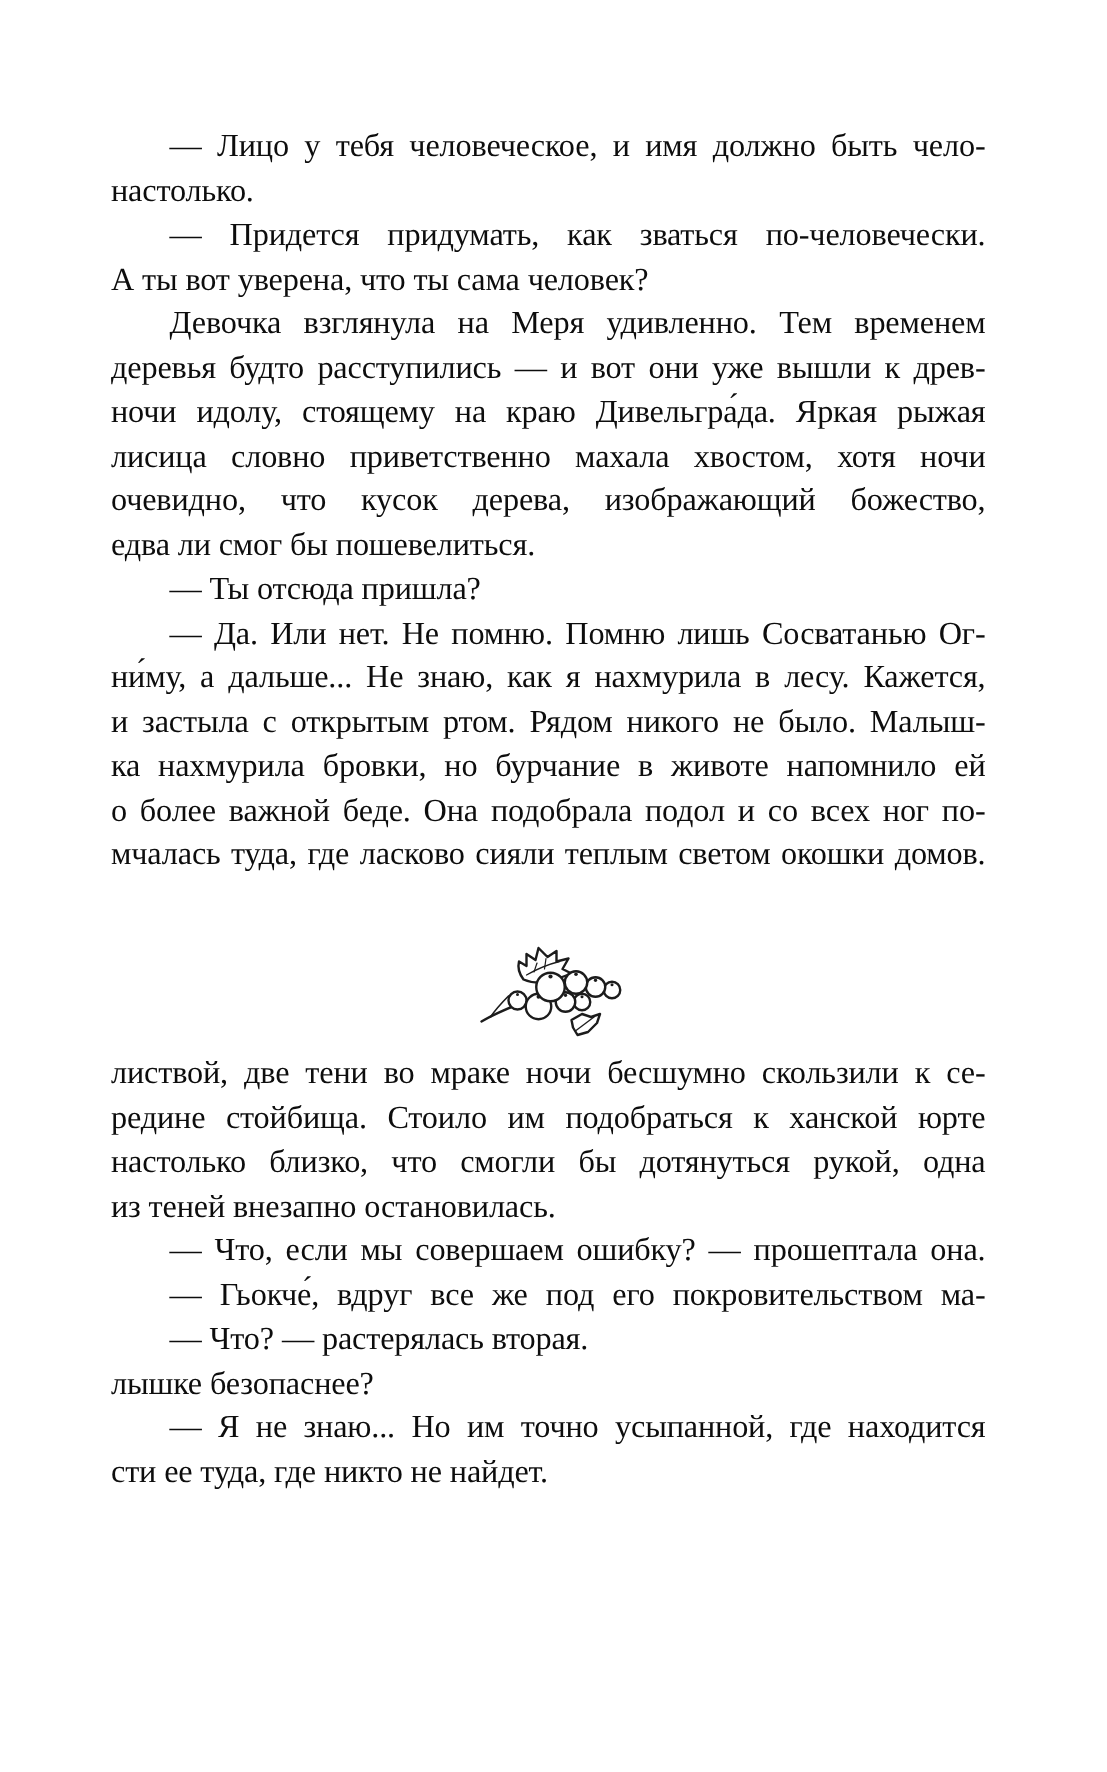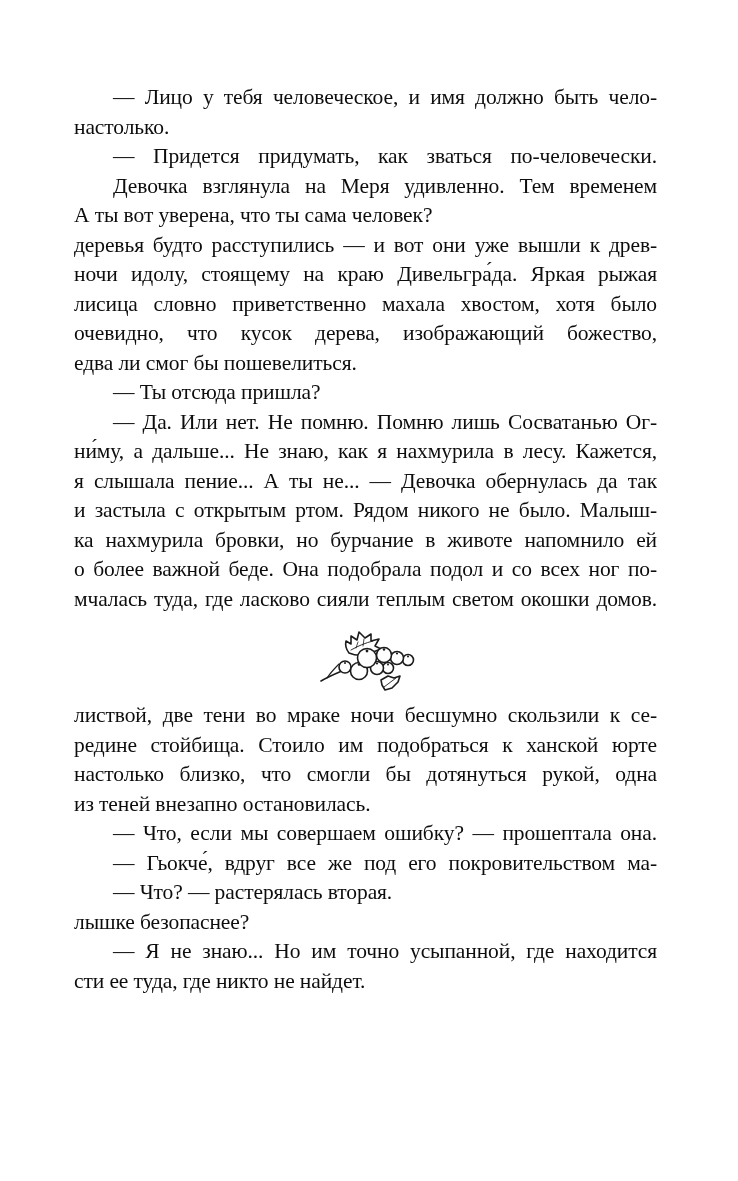--- a/index.html
+++ b/index.html
@@ -53,31 +53,30 @@
 </style>
 </head>
 <body>
 
 <div class="page">
 
   <div class="text-block text-block-top">
       <div class="line indent justify">— Лицо у тебя человеческое, и имя должно быть чело-</div>
       <div class="line">настолько.</div>
       <div class="line indent justify">— Придется придумать, как зваться по-человечески.</div>
+      <div class="line">А ты вот уверена, что ты сама человек?</div>
       <div class="line indent justify">Девочка взглянула на Меря удивленно. Тем временем</div>
-      <div class="line">А ты вот уверена, что ты сама человек?</div>
       <div class="line justify">деревья будто расступились — и вот они уже вышли к древ-</div>
       <div class="line justify">ночи идолу, стоящему на краю Дивельгра́да. Яркая рыжая</div>
-      <div class="line justify">лисица словно приветственно махала хвостом, хотя было</div>
+      <div class="line justify">лисица словно приветственно махала хвостом, хотя ночи</div>
       <div class="line justify">очевидно, что кусок дерева, изображающий божество,</div>
       <div class="line">едва ли смог бы пошевелиться.</div>
       <div class="line indent">— Ты отсюда пришла?</div>
       <div class="line indent justify">— Да. Или нет. Не помню. Помню лишь Сосватанью Ог-</div>
       <div class="line justify">ни́му, а дальше... Не знаю, как я нахмурила в лесу. Кажется,</div>
-      <div class="line justify">я слышала пение... А ты не... — Девочка обернулась да так</div>
       <div class="line justify">и застыла с открытым ртом. Рядом никого не было. Малыш-</div>
       <div class="line justify">ка нахмурила бровки, но бурчание в животе напомнило ей</div>
       <div class="line justify">о более важной беде. Она подобрала подол и со всех ног по-</div>
       <div class="line justify">мчалась туда, где ласково сияли теплым светом окошки домов.</div>
     </div>
 
   <div class="ornament-row">
     <svg width="102" height="66" viewBox="0 0 102 66" fill="none" stroke="#1c1c1c" stroke-width="1.6" stroke-linejoin="round" stroke-linecap="round">
 
       <path d="M3,51 C13,45 22,42 33,37"></path>

